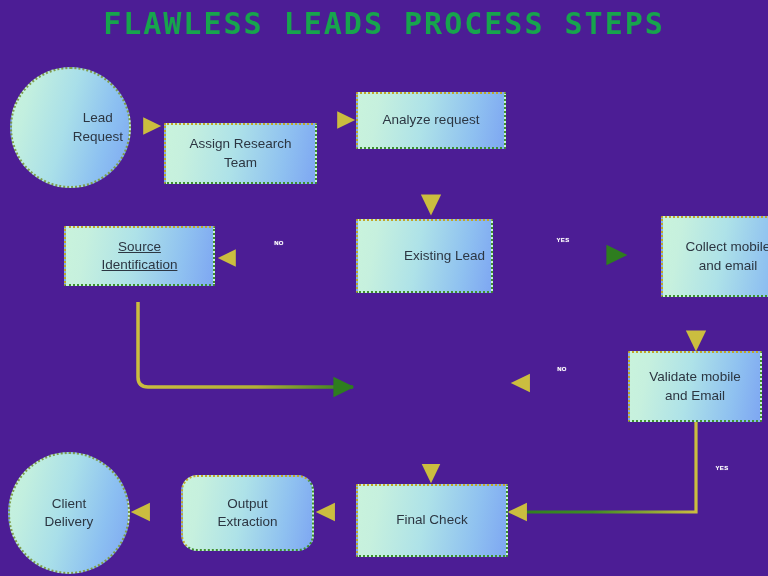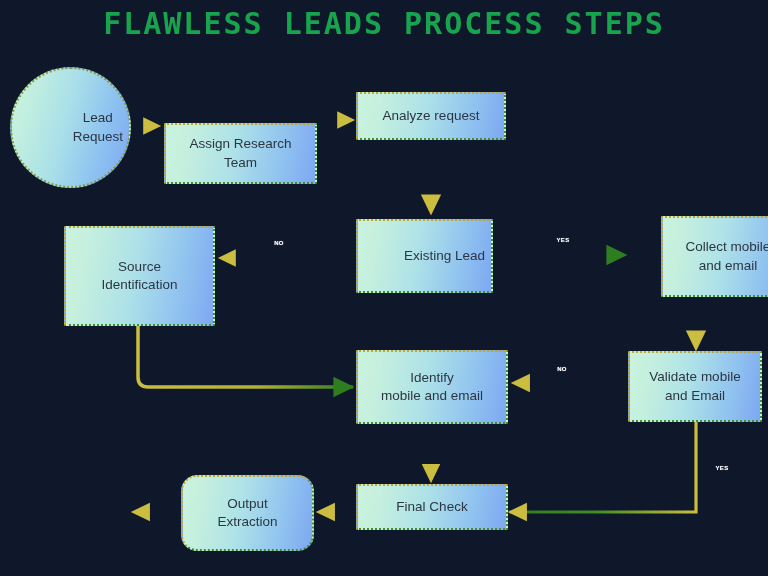--- a/index.html
+++ b/index.html
@@ -7,21 +7,21 @@
   body{
     width:768px;height:576px;
     background:#000;
     font-family:"Liberation Sans", sans-serif;
     overflow:hidden;
     position:relative;
   }
   #stage{
     position:relative;
     width:768px;height:576px;
-    background:#0f172a;
+    background:#4c1d95;
   }
   
   #title{
     position:absolute;
     left:0;top:6px;
     width:768px;
     text-align:center;
     color:#17a44d;
     font-family:"DejaVu Sans Mono","Liberation Mono",monospace;
     font-weight:bold;
@@ -149,46 +149,46 @@
   <div class="edge-label" style="left:722px;top:468px;">YES</div>
 
   <div class="node circle" style="left:10px;top:67px;width:121px;height:121px;justify-content:flex-end;">
     <span>Lead<br>Request</span>
   </div>
 
   <div class="node rect" style="left:164px;top:91px;width:153px;height:61px;margin-top:32px;">
     <span>Assign Research<br>Team</span>
   </div>
 
-  <div class="node rect" style="left:356px;top:92px;width:150px;height:48px;">
+  <div class="node rect" style="left:356px;top:92px;width:150px;height:57px;">
     <span>Analyze request</span>
   </div>
 
   <div class="node rect" style="left:356px;top:219px;width:137px;height:74px;justify-content:flex-end;">
     <span>Existing Lead</span>
   </div>
 
-  <div class="node rect" style="left:64px;top:226px;width:151px;height:100px;">
+  <div class="node rect" style="left:64px;top:226px;width:151px;height:60px;text-decoration:underline;">
     <span>Source<br>Identification</span>
   </div>
 
   <div class="node rect" style="left:628px;top:216px;width:134px;height:81px;margin-left:33px;">
     <span>Collect mobile<br>and email</span>
   </div>
 
-  <div class="node rect" style="left:356px;top:350px;width:152px;height:74px;">
-    <span>Identify<br>mobile and email</span>
-  </div>
 
   <div class="node rect" style="left:628px;top:351px;width:134px;height:71px;">
     <span>Validate mobile<br>and Email</span>
   </div>
 
-  <div class="node rect" style="left:356px;top:484px;width:152px;height:46px;text-align:right;">
+  <div class="node rect" style="left:356px;top:484px;width:152px;height:73px;text-align:right;">
     <span>Final Check</span>
   </div>
 
   <div class="node rect" style="left:181px;top:475px;width:133px;height:76px;border-radius:16px;">
     <span>Output<br>Extraction</span>
   </div>
 
+  <div class="node circle" style="left:8px;top:452px;width:122px;height:122px;">
+    <span>Client<br>Delivery</span>
+  </div>
 
 </div>
 
 </body></html>

